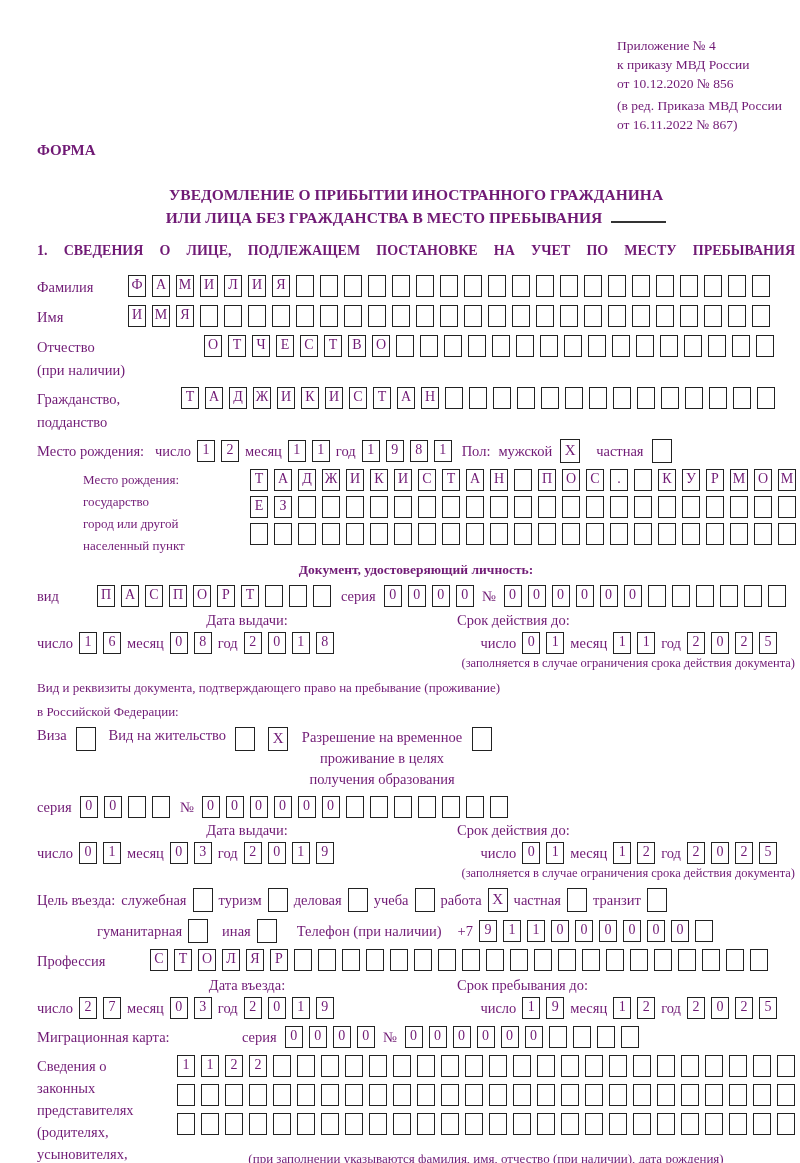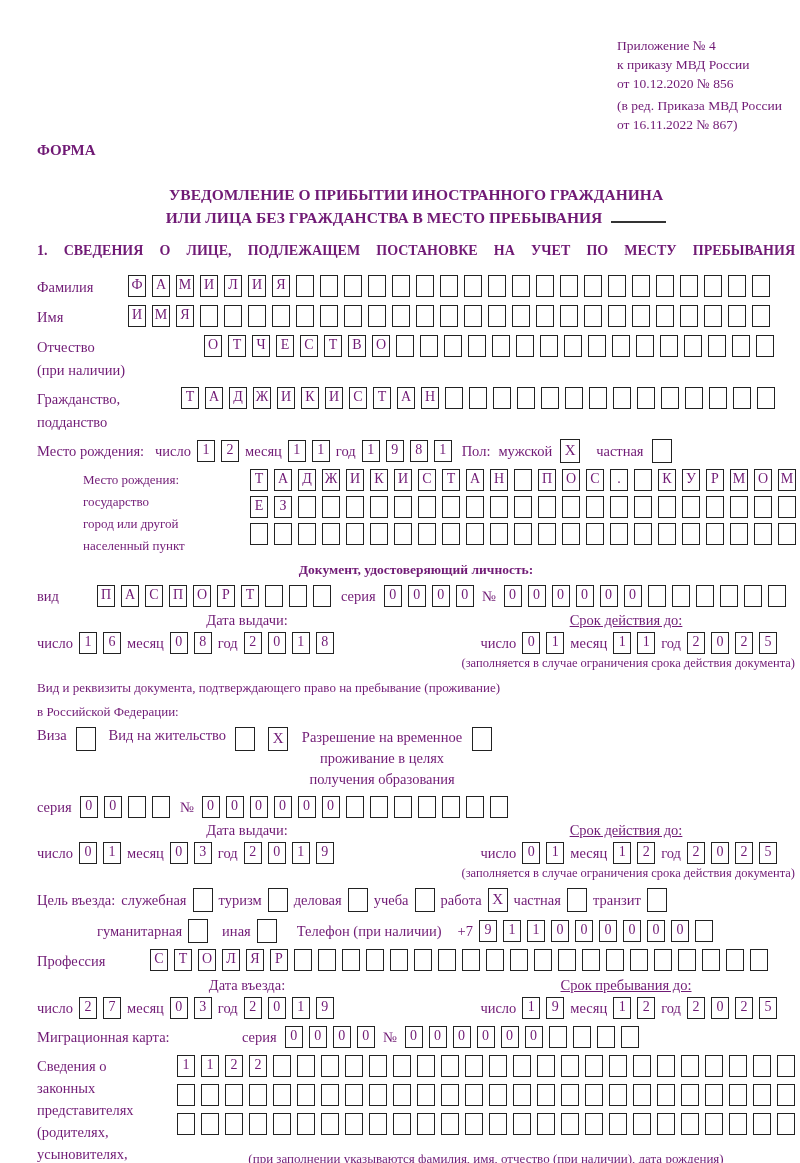--- a/index.html
+++ b/index.html
@@ -17,21 +17,21 @@
   .flabel .l2{line-height:22px;}
   .cellrow{display:flex;gap:6px;flex:none;flex-wrap:nowrap;}
   .cell{box-sizing:border-box;flex:none;width:18px;height:22px;border:1.6px solid #222;
         font-size:14px;line-height:18px;text-align:center;background:#fff;}
   .cb{box-sizing:border-box;flex:none;display:inline-block;width:20px;height:24px;border:1.6px solid #222;
       font-size:15px;line-height:20px;text-align:center;background:#fff;}
   .dlbl{font-size:14.5px;}
   .dgroup{display:flex;align-items:center;gap:6px;}
   .dheads{display:flex;font-size:14.5px;margin-top:4px;}
   .dh-left{width:420px;text-align:center;}
-  .dh-right{flex:1;text-align:center;text-decoration:underline;}
+  .dh-right{flex:1;}
   .dvals{display:flex;justify-content:space-between;align-items:center;margin-top:3px;padding-right:18px;}
   .note{font-size:12.5px;text-align:right;margin-top:2px;line-height:15px;}
   .dochead{text-align:center;font-weight:bold;font-size:13.5px;margin-top:5px;}
   .intro{font-size:13px;line-height:24px;margin-top:5px;}
   .bp{display:flex;margin-top:6px;}
   .bp-labels{width:167px;font-size:13px;line-height:22px;flex:none;margin-left:46px;}
   .bp-rows{display:flex;flex-direction:column;gap:5px;}
   .opts{display:flex;margin-top:3px;font-size:14.5px;}
   .opt{display:flex;align-items:flex-start;gap:9px;margin-right:13px;}
   .opt-c{text-align:center;line-height:21px;}

